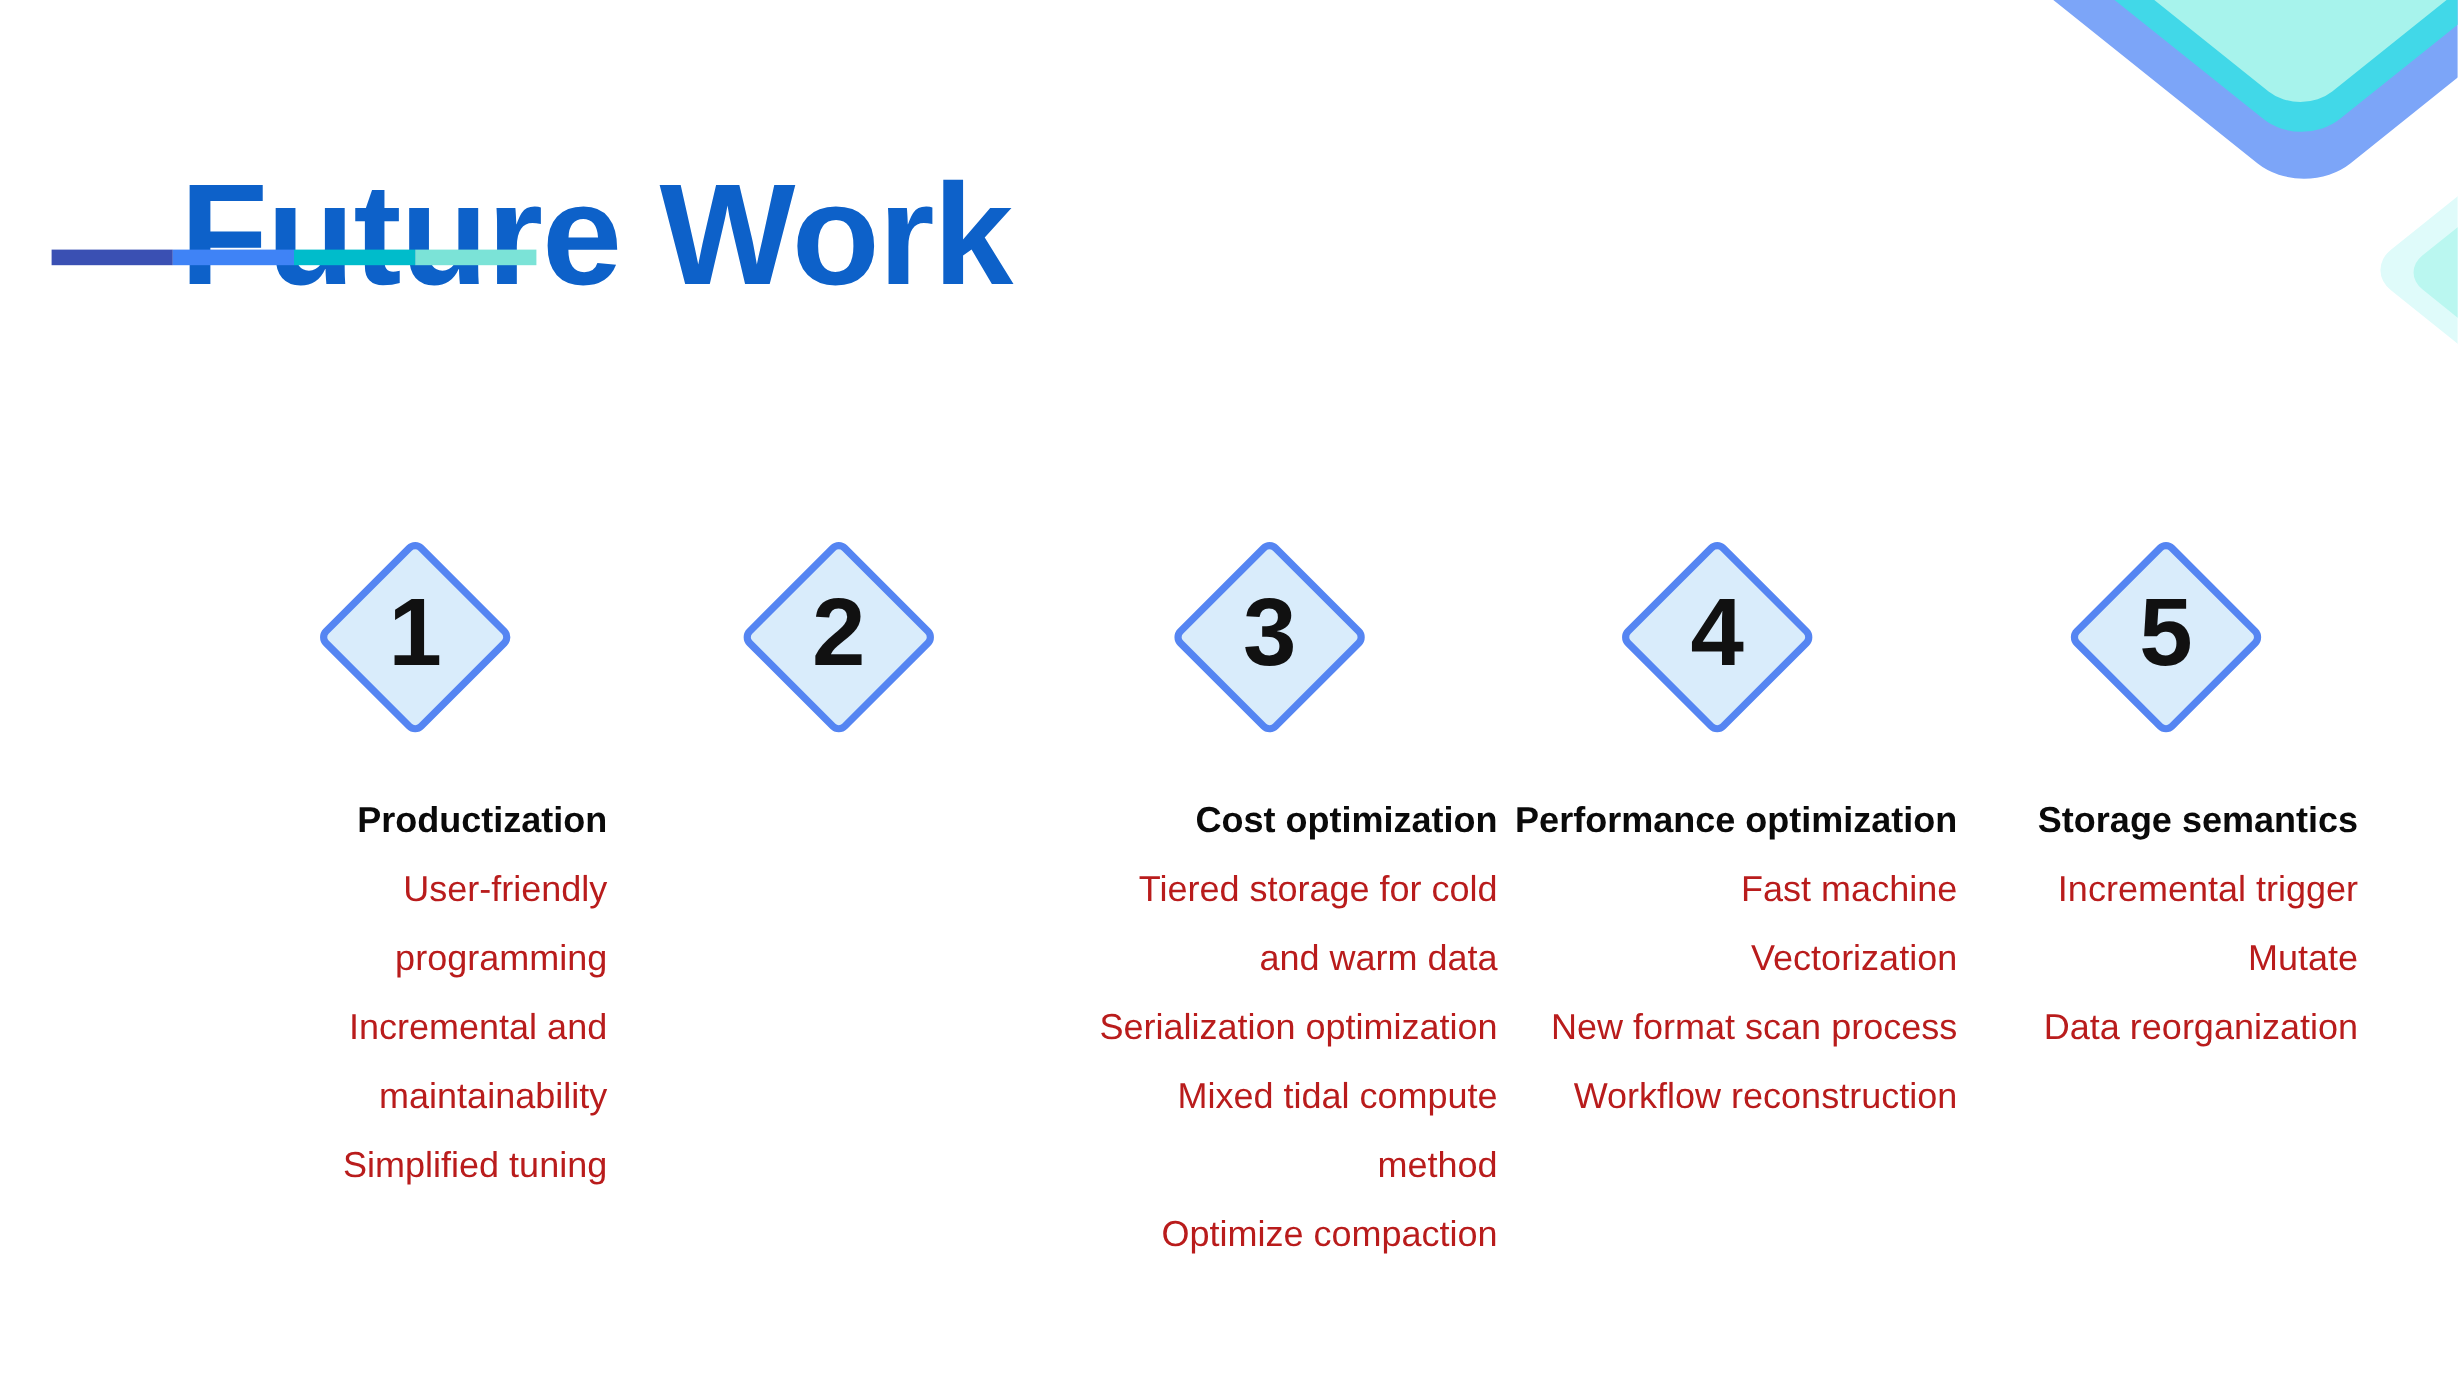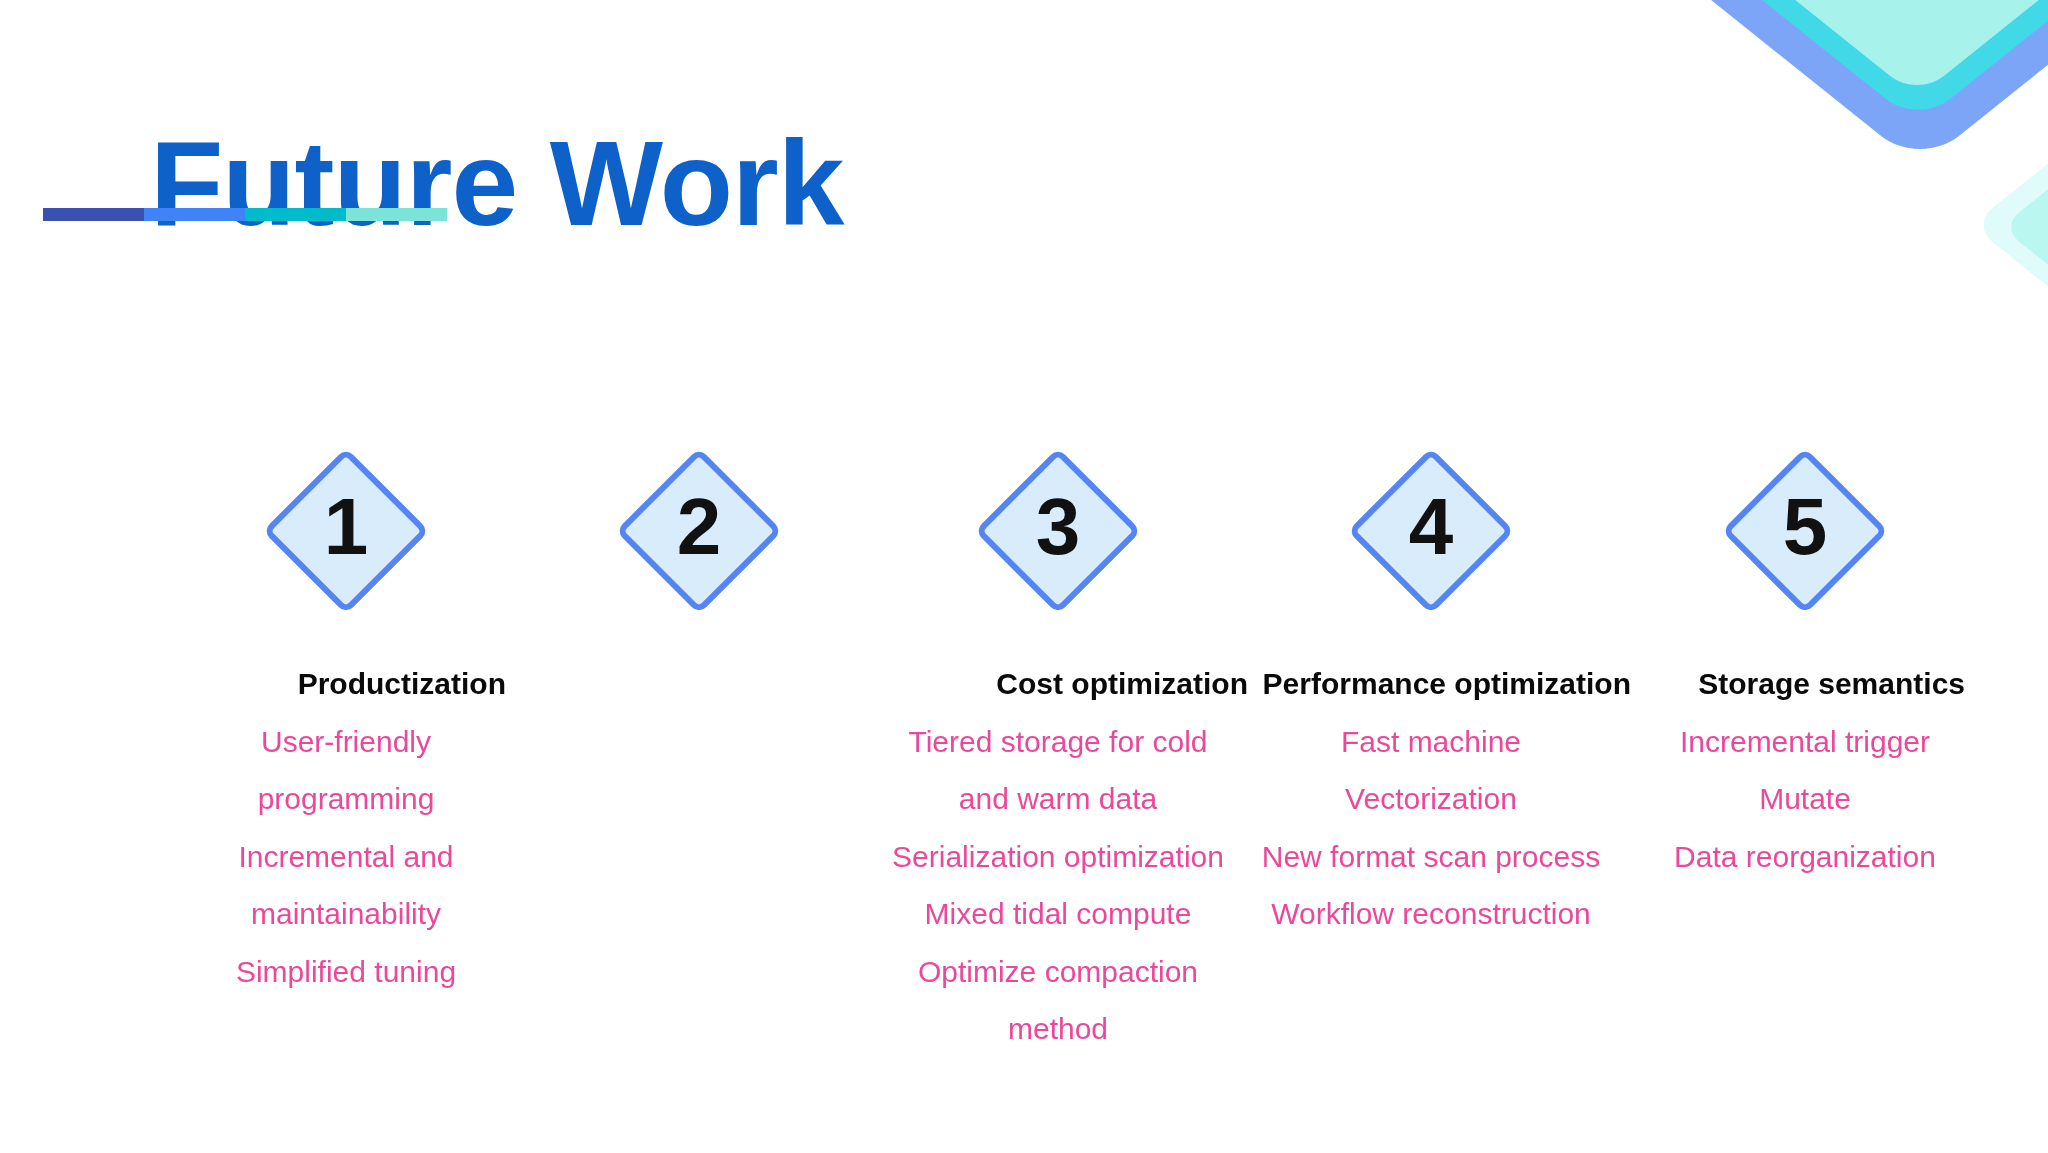--- a/index.html
+++ b/index.html
@@ -11,21 +11,21 @@
   .deco-topright{left:1920px;top:0;}
   .deco-right{left:2095px;top:225px;}
   .deco-d{position:absolute;transform:translate(-50%,-50%) scaleX(1.25) rotate(45deg);}
   .deco-blue{width:300px;height:300px;left:0;top:-45px;border-radius:44px;}
   .deco-teal{width:240px;height:240px;left:-2px;top:-45px;border-radius:36px;}
   .deco-mint{width:200px;height:200px;left:-3px;top:-44px;border-radius:30px;}
   .deco-pale-outer{width:140px;height:140px;left:0;top:0;border-radius:24px;}
   .deco-pale-inner{width:120px;height:120px;left:12px;top:2px;border-radius:20px;}
 
   
-  .page-title{position:absolute;left:150px;top:37px;font-size:120px;font-weight:700;
+  .page-title{position:absolute;left:150px;top:50px;font-size:120px;font-weight:700;
     line-height:1.1;letter-spacing:-1px;white-space:nowrap;}
   .title-bar{position:absolute;left:43px;top:208px;width:404px;height:13px;display:flex;}
   .title-bar .seg{flex:1 1 0;height:100%;}
 
   
   .columns{position:absolute;left:0;top:448px;width:2048px;height:640px;}
   .column{position:absolute;top:0;text-align:center;}
   .column:nth-child(1){left:186px;width:320px;}
   .column:nth-child(2){left:519px;width:360px;}
   .column:nth-child(3){left:868px;width:380px;}
@@ -33,21 +33,21 @@
   .column:nth-child(5){left:1645px;width:320px;}
 
   .diamond-wrap{position:relative;width:100%;height:165px;}
   .diamond-shape{position:absolute;left:50%;top:50%;width:118px;height:118px;
     transform:translate(-50%,-50%) rotate(45deg);border:6px solid;border-radius:10px;box-sizing:border-box;}
   .diamond-number{position:absolute;left:50%;top:50%;transform:translate(-50%,-54%);
     font-size:80px;font-weight:700;color:#111111;}
 
   .col-text{margin-top:42px;}
   .col-title{font-size:30px;font-weight:700;color:#0a0a0a;line-height:57.5px;white-space:nowrap;text-align:right;}
-  .col-lines .line{font-size:30px;color:#ec4899;line-height:57.5px;white-space:nowrap;}
+  .col-lines .line{font-size:30px;color:#b91c1c;line-height:57.5px;white-space:nowrap;text-align:right;}
 </style>
 </head>
 <body>
 
 <div class="slide">
 
   <div class="deco-anchor deco-topright">
     <div class="deco-d deco-blue" style="background: rgb(124, 165, 248);"></div>
     <div class="deco-d deco-teal" style="background: rgb(65, 216, 232);"></div>
     <div class="deco-d deco-mint" style="background: rgb(167, 243, 236);"></div>
@@ -95,22 +95,22 @@
         <div class="diamond-shape" style="background: rgb(217, 236, 251); border-color: rgb(85, 133, 242);"></div>
         <span class="diamond-number">3</span>
       </div>
       <div class="col-text">
         <div class="col-title">Cost optimization</div>
         <div class="col-lines">
             <div class="line">Tiered storage for cold</div>
             <div class="line">and warm data</div>
             <div class="line">Serialization optimization</div>
             <div class="line">Mixed tidal compute</div>
+            <div class="line">method</div>
             <div class="line">Optimize compaction</div>
-            <div class="line">method</div>
           </div>
       </div>
     </div>
 
     <div class="column">
       <div class="diamond-wrap">
         <div class="diamond-shape" style="background: rgb(217, 236, 251); border-color: rgb(85, 133, 242);"></div>
         <span class="diamond-number">4</span>
       </div>
       <div class="col-text">

